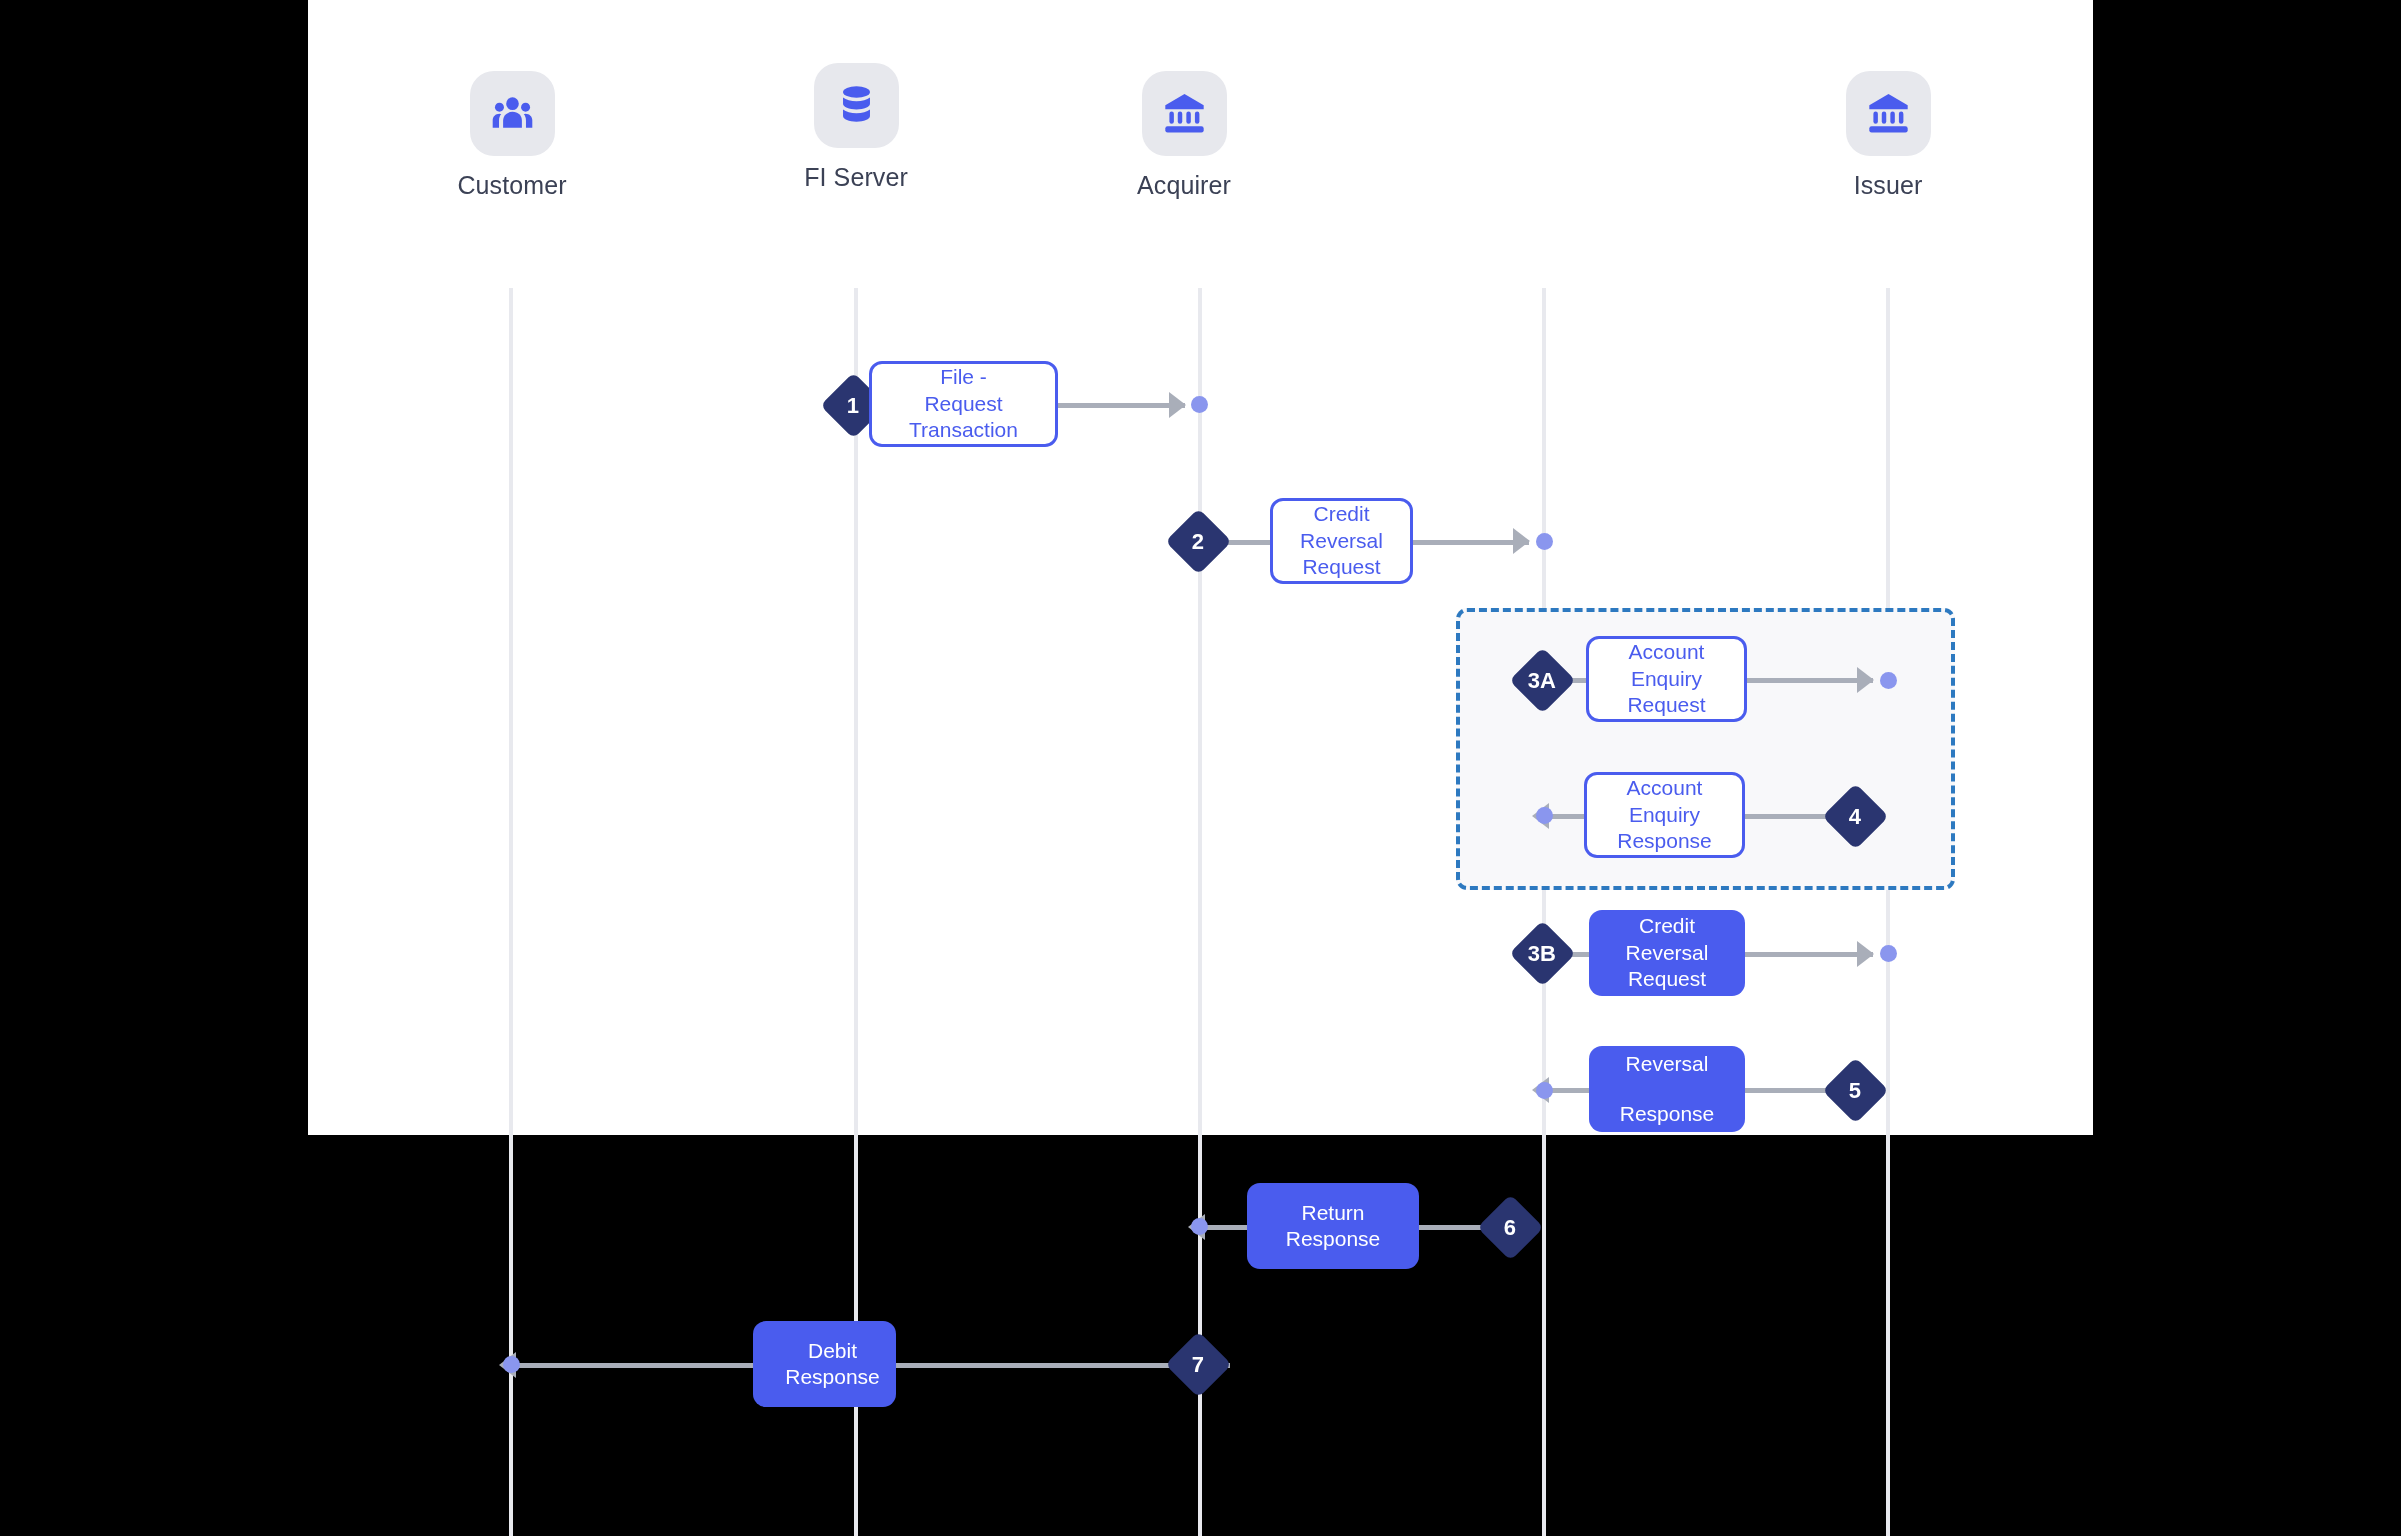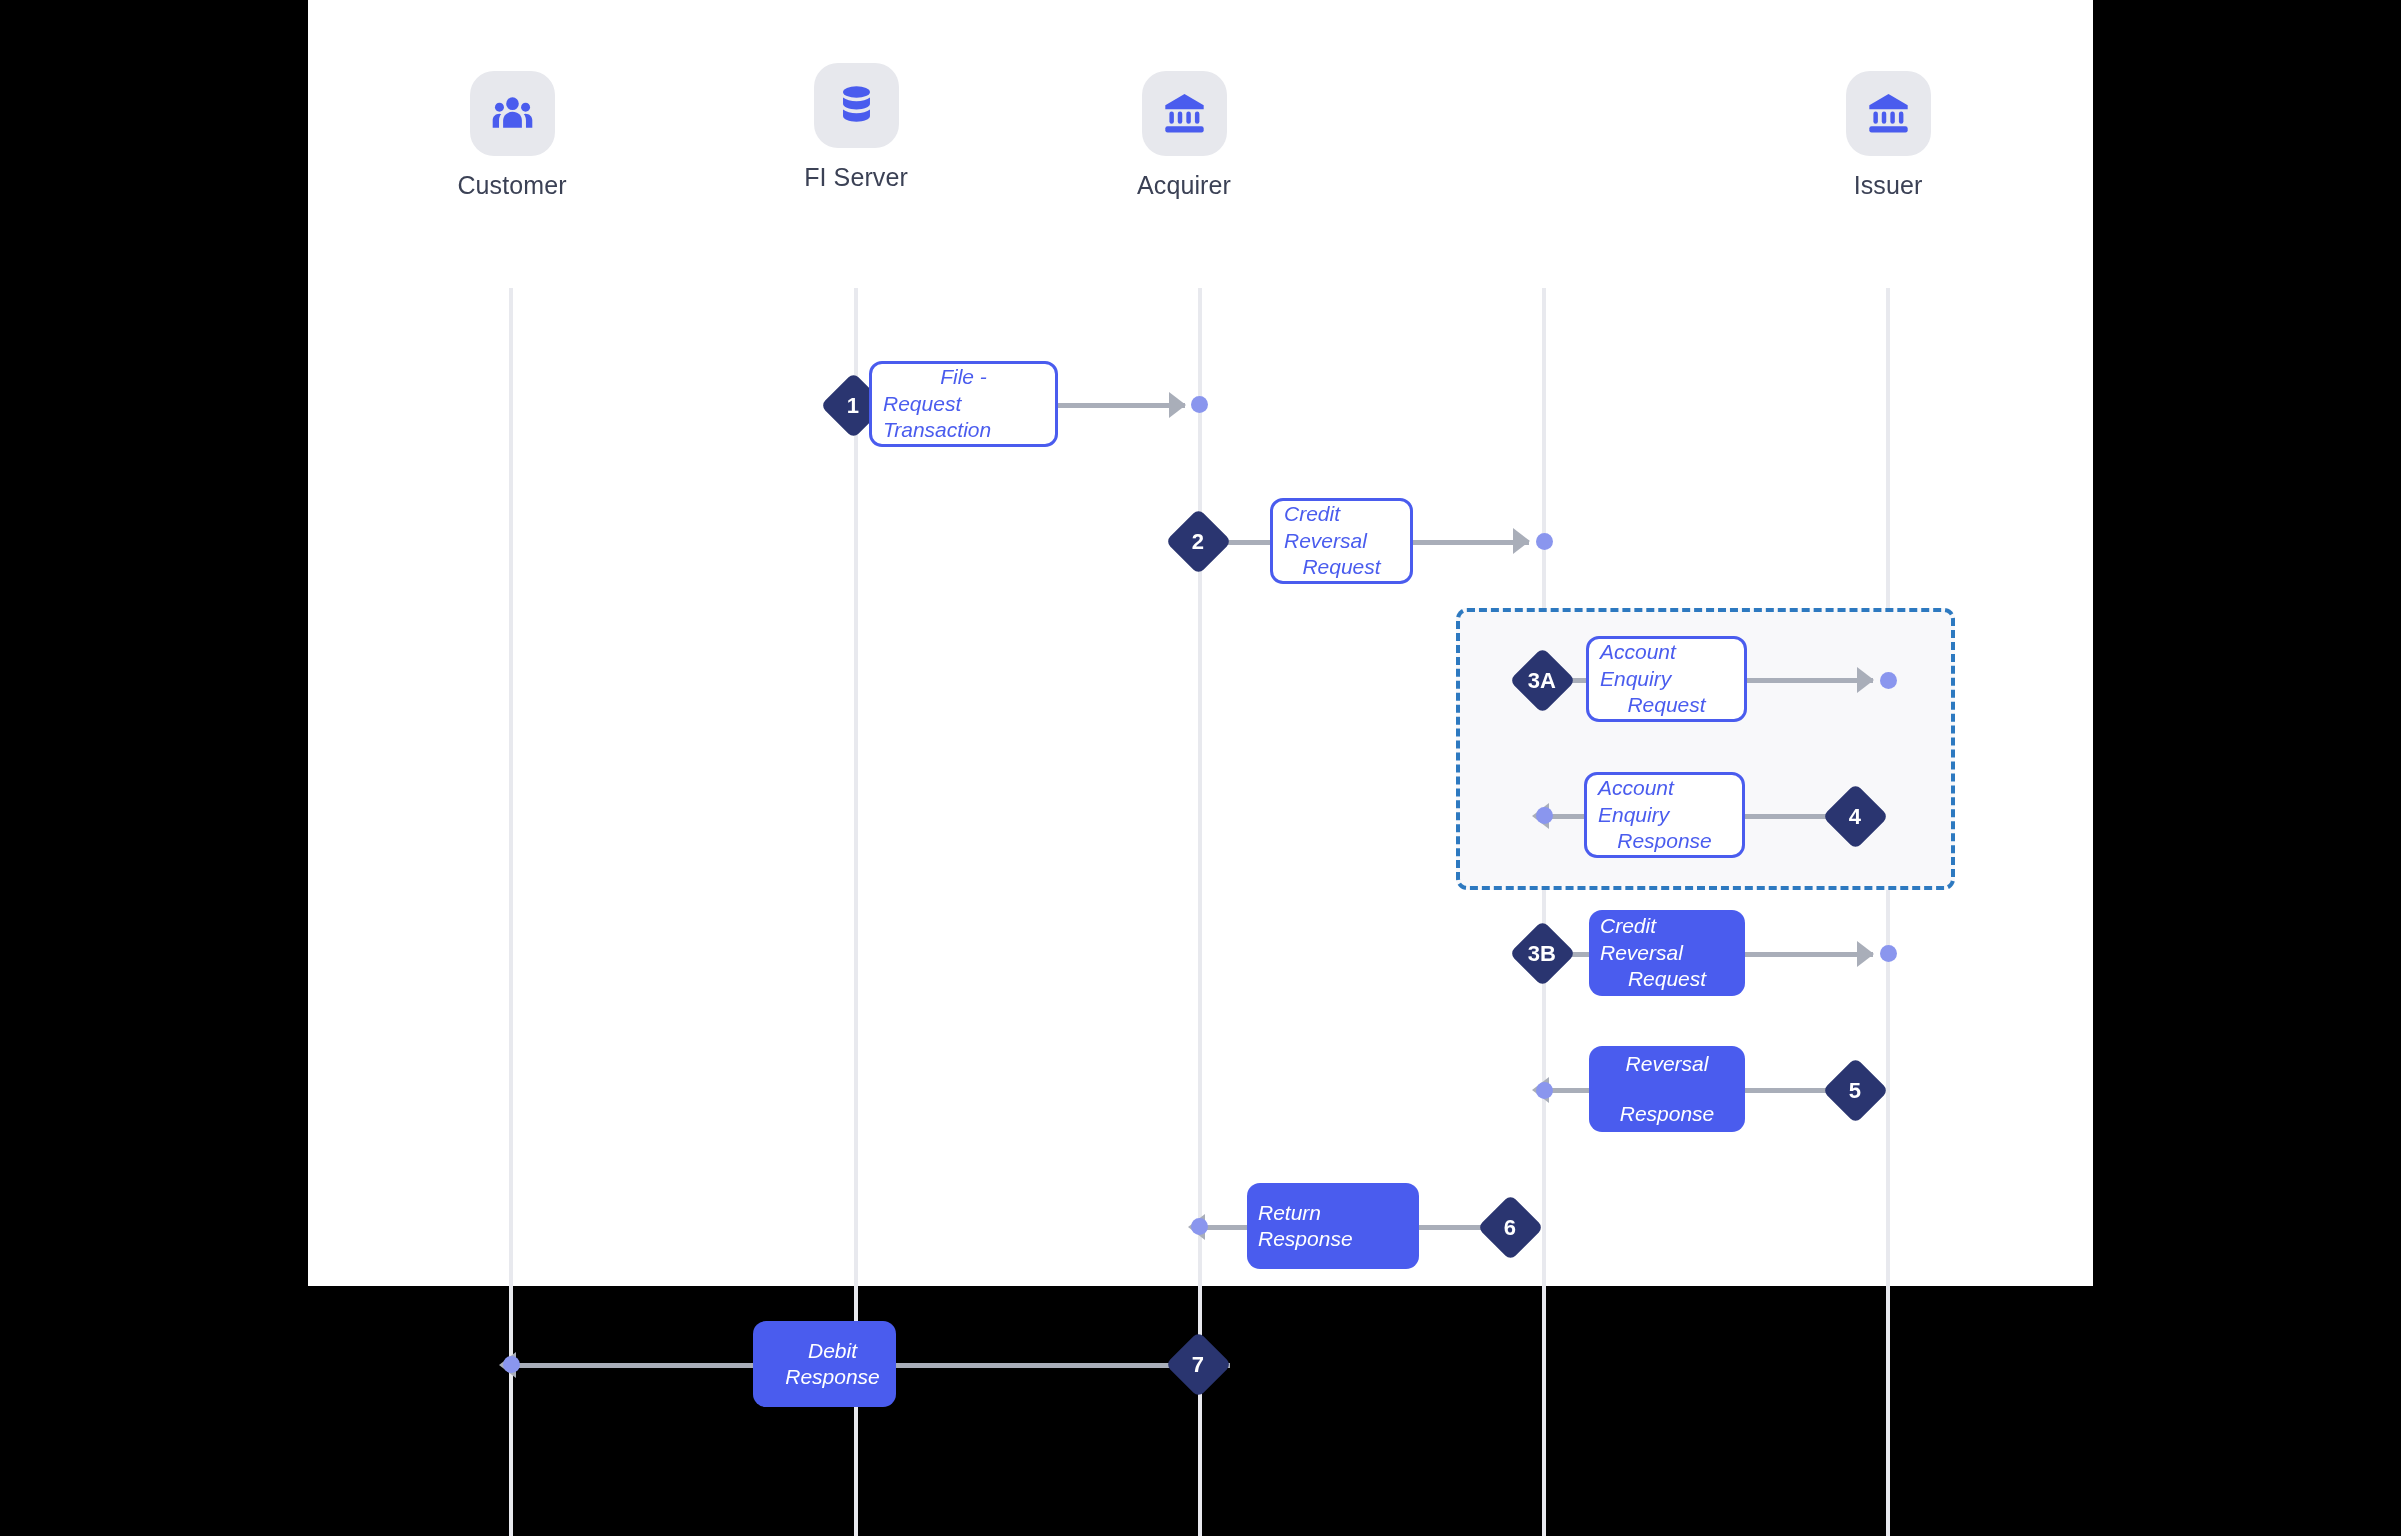--- a/index.html
+++ b/index.html
@@ -1,19 +1,19 @@
 <!DOCTYPE html>
 <html style="font-size:8px"><head>
 <meta charset="utf-8">
 <style>
   html,body{margin:0;padding:0;background:#000;}
   body{width:2401px;height:1537px;position:relative;overflow:hidden;
        font-family:"Liberation Sans","DejaVu Sans",sans-serif;}
 
-  #canvas{position:absolute;left:308px;top:0;width:1785px;height:1286px;background:#ffffff;}
+  #canvas{position:absolute;left:308px;top:0;width:1785px;height:1135px;background:#ffffff;}
 
   
   .actor{position:absolute;width:152px;text-align:center;}
   .actor .tile{width:85px;height:85px;border-radius:24px;background:#e7e8ed;
         margin:0 auto;display:flex;align-items:center;justify-content:center;}
   .actor .tile svg{width:49px;height:49px;display:block;}
   .actor .name{margin-top:17px;font-size:25px;color:#3b4155;font-weight:400;
         letter-spacing:0.1px;line-height:1;}
 
   
@@ -35,21 +35,21 @@
   
   .badge{position:absolute;width:47px;height:47px;background:#2a3570;
         border-radius:7px;transform:rotate(45deg);display:flex;
         align-items:center;justify-content:center;}
   .badge span{transform:rotate(-45deg);color:#ffffff;font-size:22px;
         font-weight:700;line-height:1;white-space:nowrap;}
 
   
   .msg{position:absolute;box-sizing:border-box;border-radius:13px;
         display:flex;align-items:center;justify-content:center;
-        text-align:left;line-height:1.26;font-size:21px;padding:0 11px;font-style:italic;}
+        text-align:center;line-height:1.26;font-size:21px;padding:0 11px;}
   .msg.outline{background:#ffffff;border:3.5px solid #4a5cee;color:#4a5cee;}
   .msg.filled{background:#4a5cee;color:#ffffff;}
 </style>
 </head>
 <body>
 
 <div id="canvas">
 
   <div class="actor" style="left:128px;top:71px;">
     <div class="tile">

